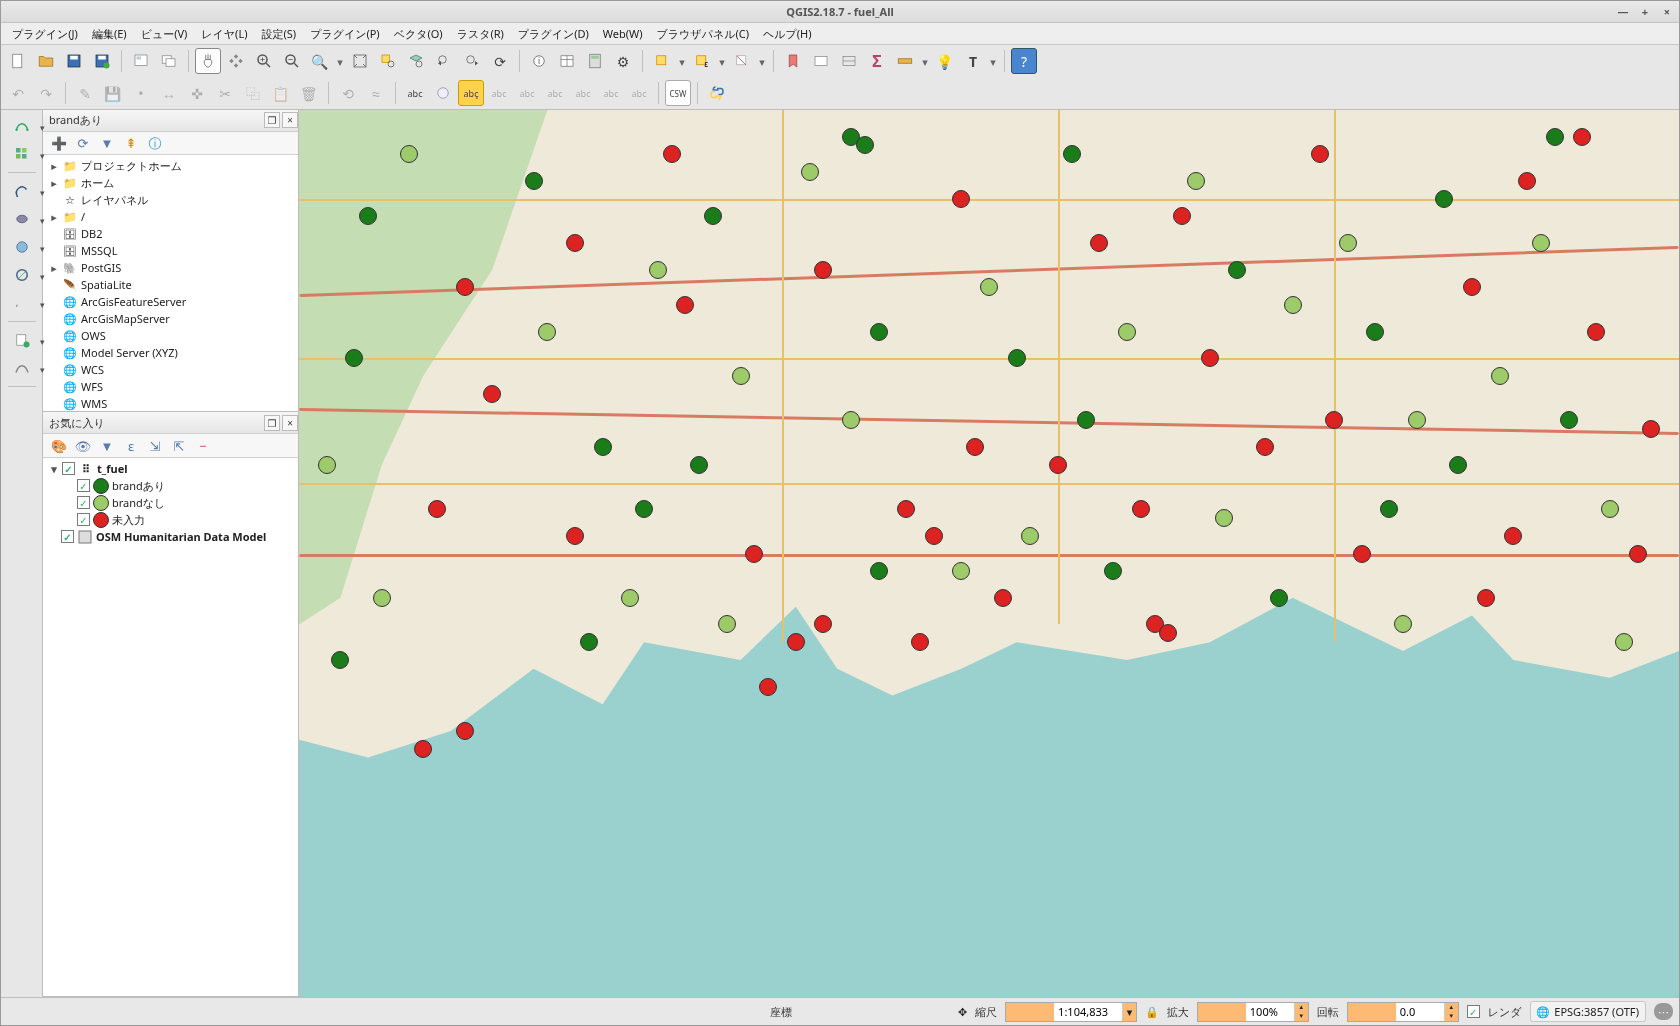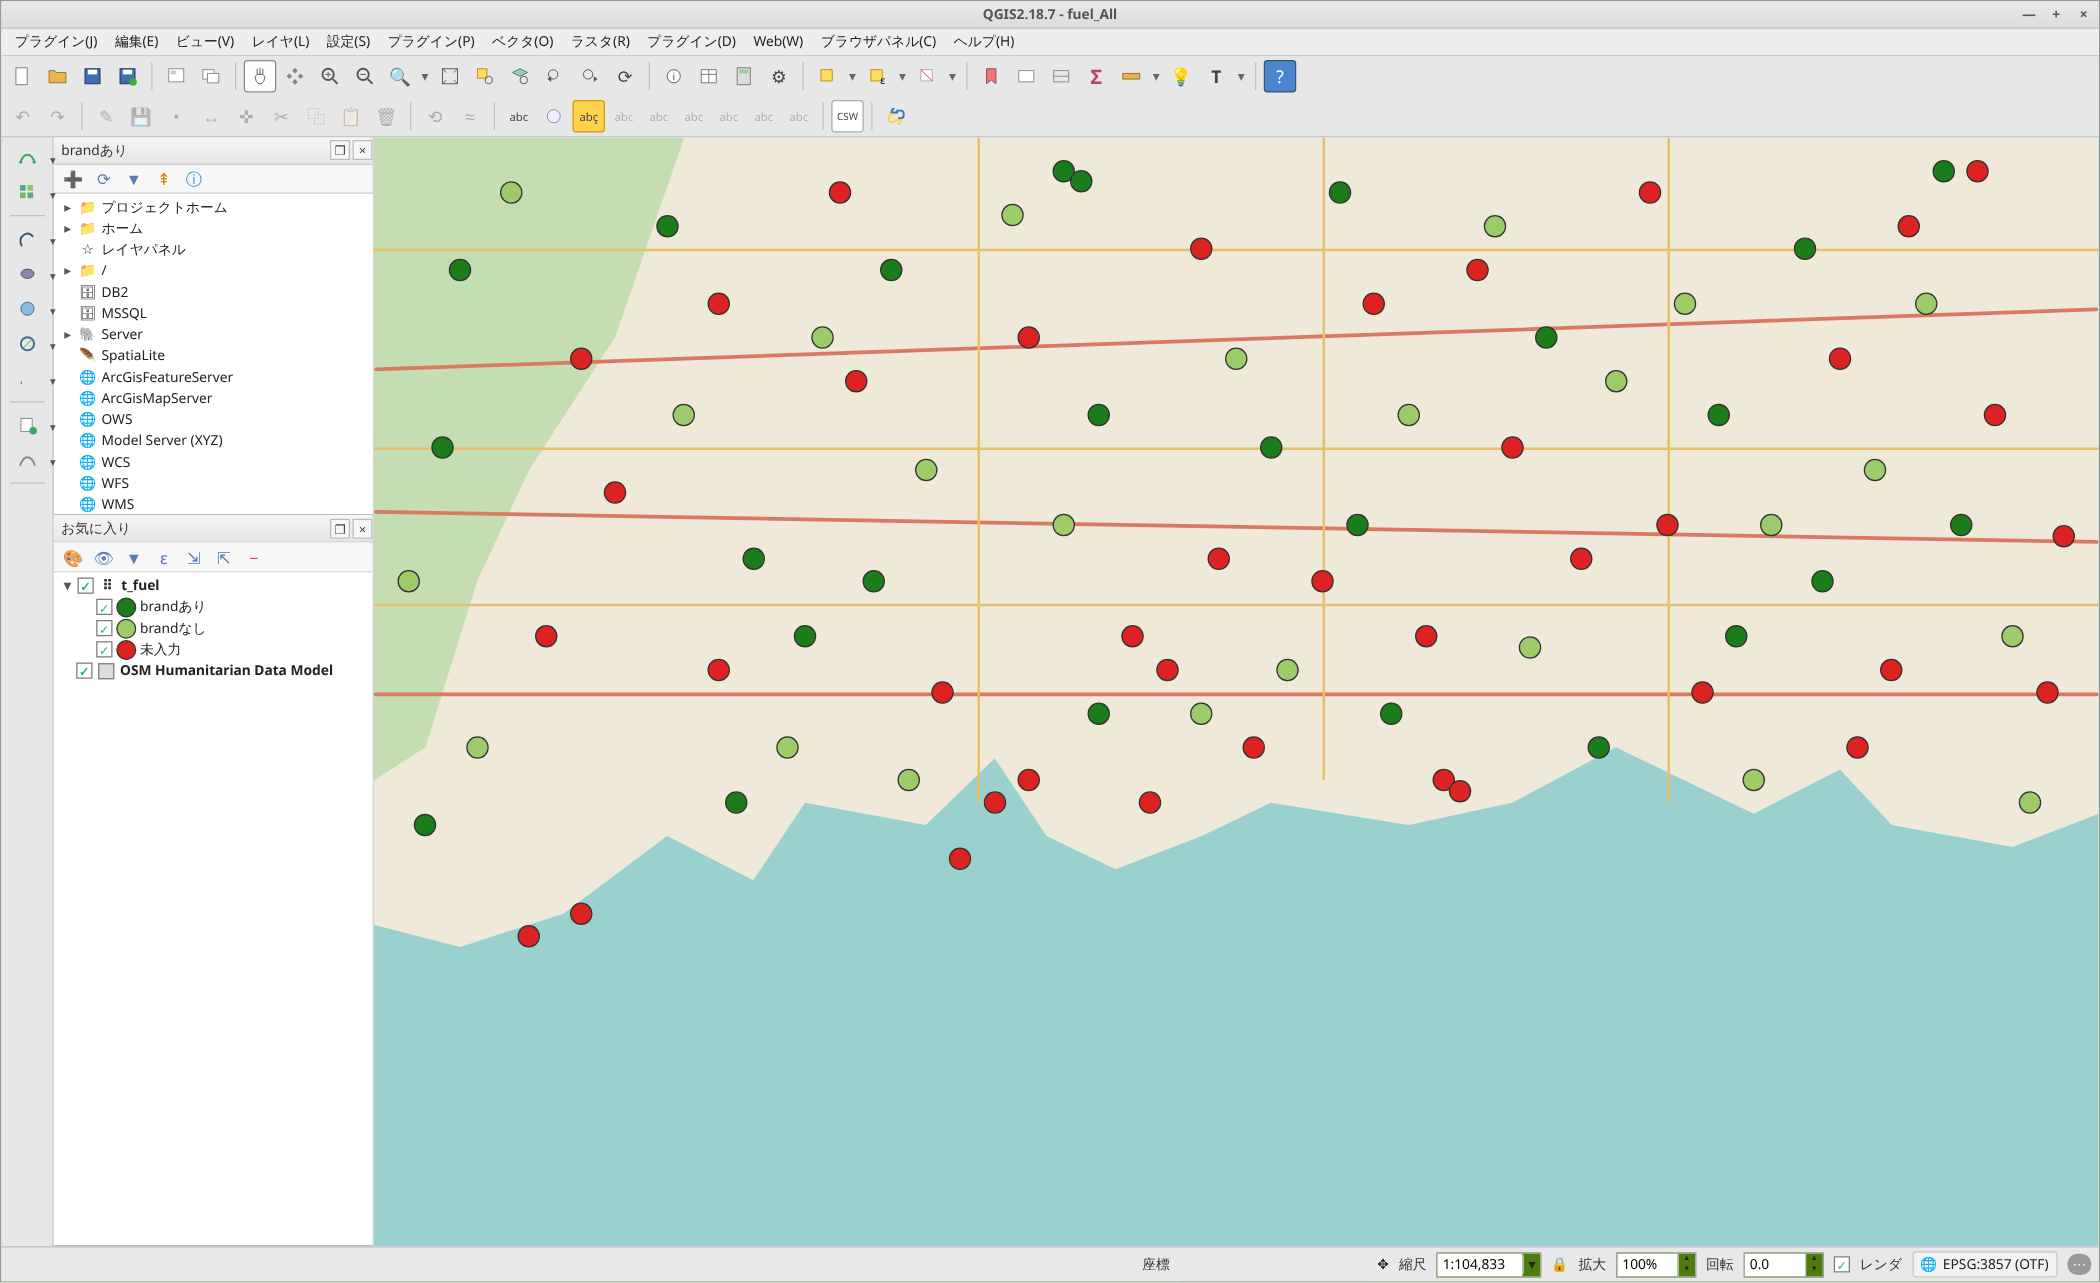--- a/index.html
+++ b/index.html
@@ -58,21 +58,21 @@
 .roadm { position: absolute; background: #e7c069; height: 2px; }
 .poi { position: absolute; width: 18px; height: 18px; border-radius: 50%; border: 1px solid #333; transform: translate(-50%,-50%); }
 .c-red { background: #d22; }
 .c-grn { background: #1a7d1a; }
 .c-lgn { background: #9ecb6a; }
 
 
 .statusbar { height: 28px; background: #e8e8e8; border-top: 1px solid #bdbdbd; display: flex; align-items: center; padding: 0 6px; gap: 8px; font-size: 11px; color: #222}
 .statusbar .lbl { color: #333; }
 .statusbar input[type=text] { height: 20px; border: 1px solid #aaa; padding: 0 4px; background:#fff; }
-.spin { display: inline-flex; align-items: center; height: 20px; border: 1px solid #aaa; background: #4d7c0f; }
+.spin { display: inline-flex; align-items: center; height: 20px; border: 1px solid #aaa; background: #fdba74; padding-left: 48px; }
 .spin input { border: none; height: 18px; width: 68px; padding-left: 4px; }
 .spin .sb { width: 14px; display: flex; flex-direction: column; }
 .spin .sb div { height: 9px; font-size: 7px; line-height: 8px; text-align: center; border-left: 1px solid #ccc; }
 .statusbar .flex { flex: 1; }
 .crs-chip { border-radius: 3px; background: #f2f2f2; border: 1px solid #c6c6c6; padding: 2px 6px; display: inline-flex; align-items: center; gap: 4px;}
 </style>
 </head>
 <body>
 
 <div class="window" style="transform: scale(1);">
@@ -425,21 +425,21 @@
               <span>DB2</span>
             </div>
             <div class="tree-row">
               <span class="tw"></span>
               <span class="ticon">🗄</span>
               <span>MSSQL</span>
             </div>
             <div class="tree-row">
               <span class="tw">▸</span>
               <span class="ticon">🐘</span>
-              <span>Server</span>
+              <span>PostGIS</span>
             </div>
             <div class="tree-row">
               <span class="tw"></span>
               <span class="ticon">🪶</span>
               <span>SpatiaLite</span>
             </div>
             <div class="tree-row">
               <span class="tw"></span>
               <span class="ticon">🌐</span>
               <span>ArcGisFeatureServer</span>

